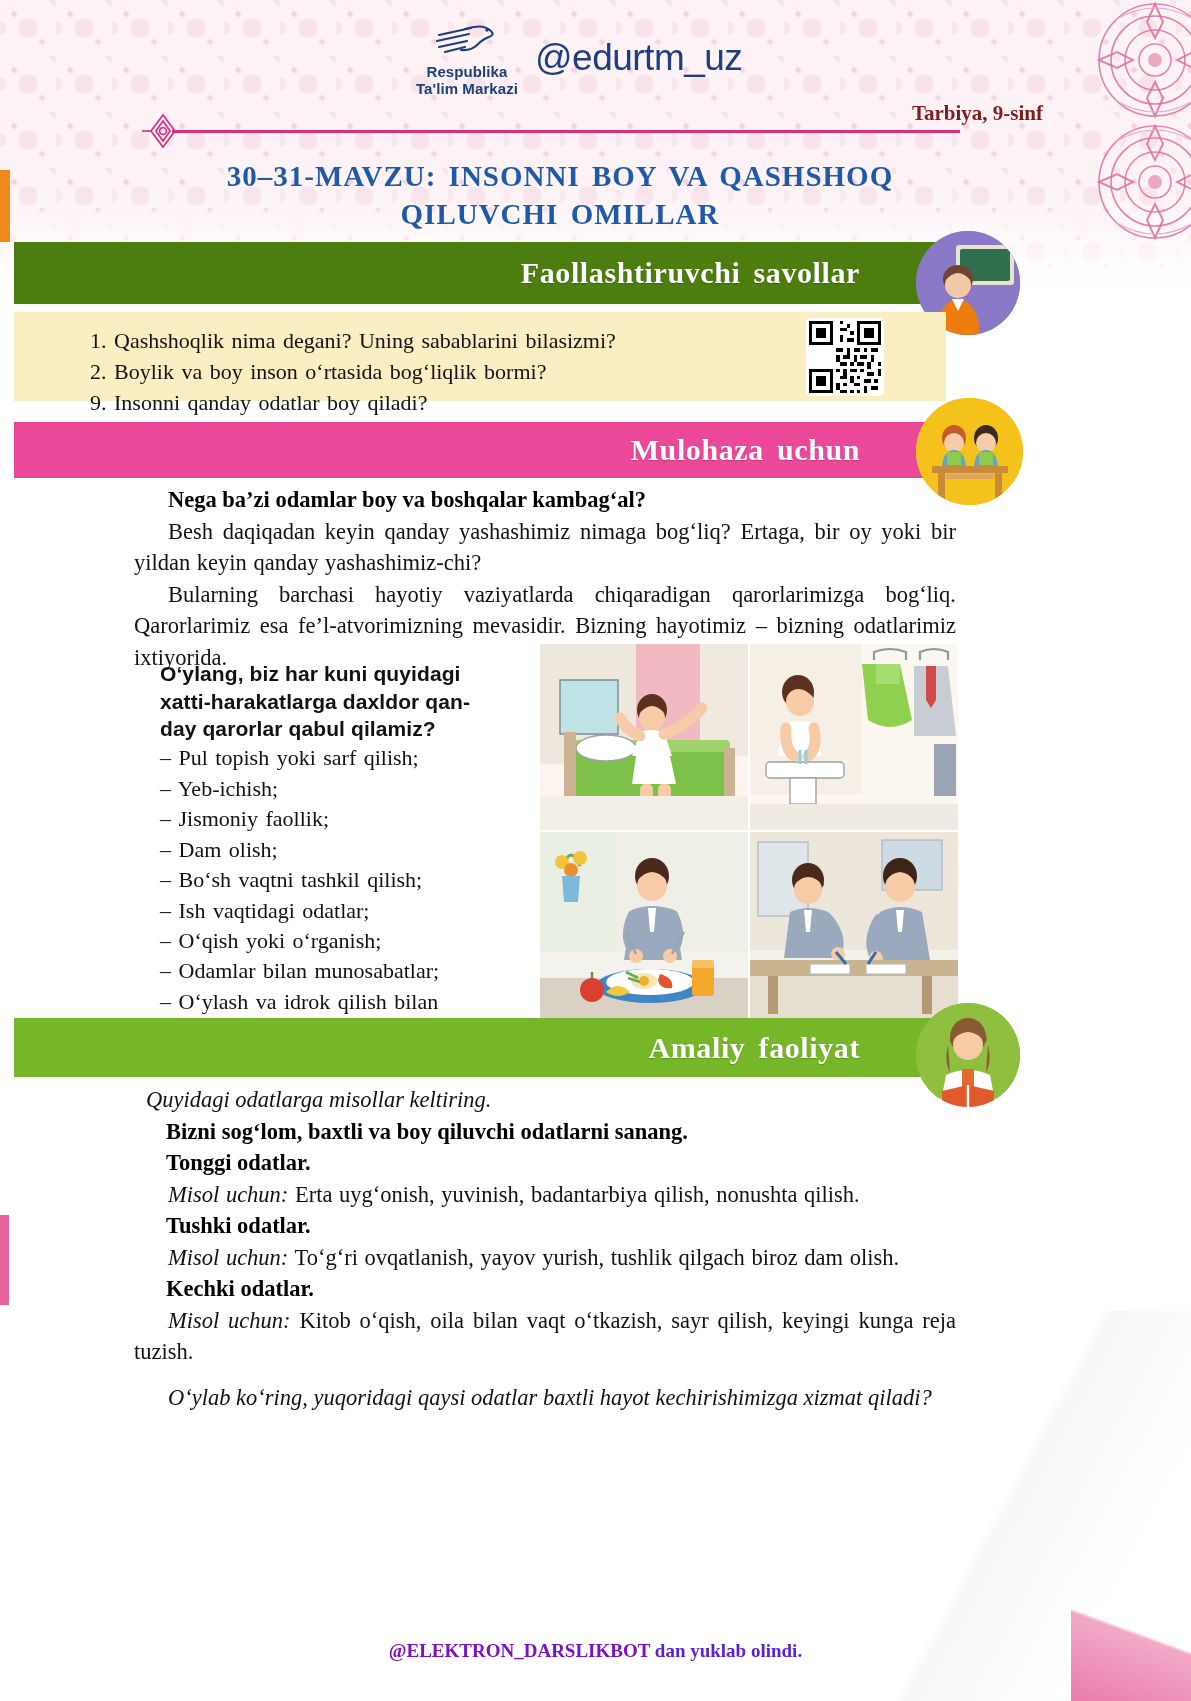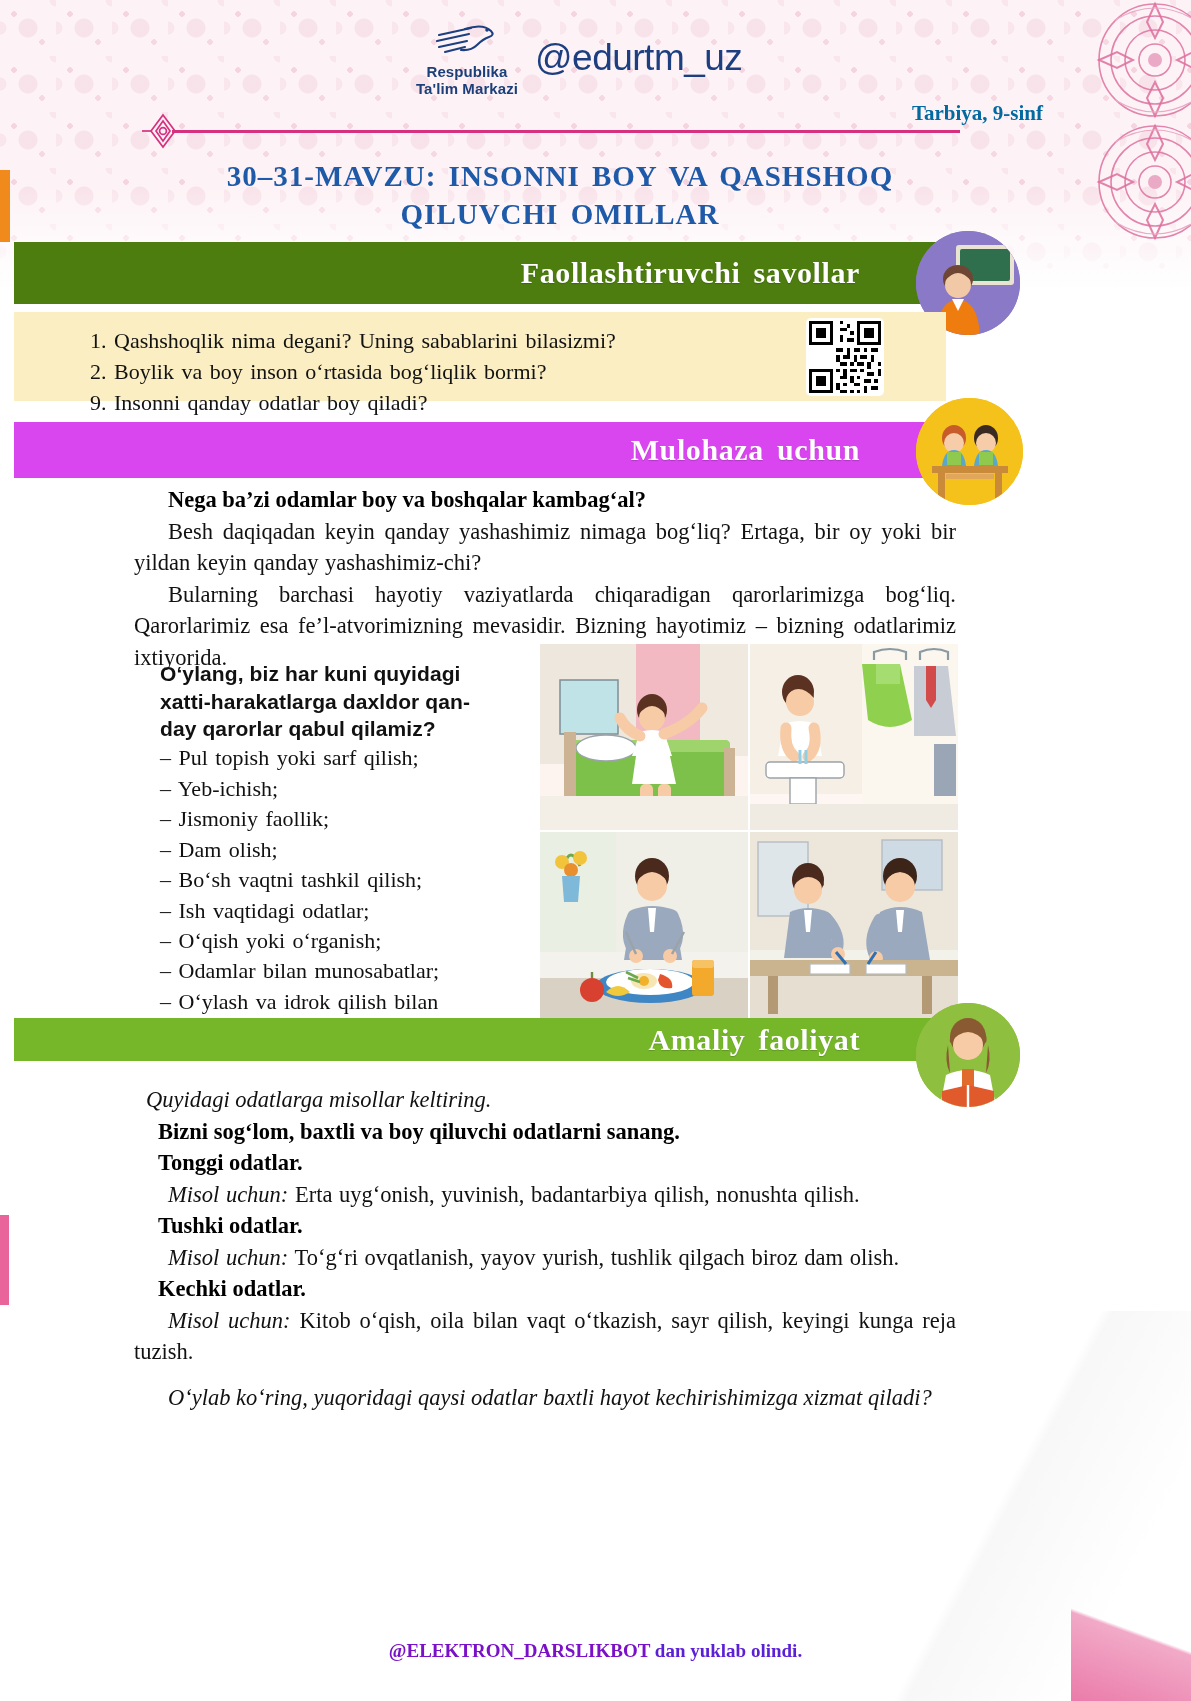--- a/index.html
+++ b/index.html
@@ -95,21 +95,21 @@
     font-family: "Liberation Sans", sans-serif;
     font-size: 37px; font-weight: 400; color: #1d3f80;
     letter-spacing: -0.5px;
   }
 
   .subject-label {
     position: absolute;
     right: 148px; top: 101px;
     font-family: "Liberation Serif", serif;
     font-weight: 700; font-size: 21px;
-    color: #0369a1;
+    color: #7f1d1d;
     white-space: nowrap;
     margin-left: 24px;
   }
 
   .rule-line {
     position: absolute;
     left: 172px; top: 130px;
     width: 788px; height: 3px;
     background: #d6317f;
   }
@@ -144,22 +144,22 @@
     padding-right: 86px;
     color: #ffffff;
     font-family: "Liberation Serif", serif;
     font-weight: 700;
     font-size: 30px;
     letter-spacing: .6px;
     word-spacing: 5px;
     text-shadow: 0 1px 1px rgba(0,0,0,.18);
   }
   .banner-blue   { top: 242px; height: 62px; background: #4d7c0f; }
-  .banner-orange { top: 422px; height: 56px; background: #d946ef; }
-  .banner-green  { top: 1018px; height: 43px; background: #76b72a; }
+  .banner-orange { top: 422px; height: 56px; background: #ec4899; }
+  .banner-green  { top: 1018px; height: 59px; background: #76b72a; }
 
   
   .badge {
     position: absolute;
     border-radius: 50%;
     overflow: hidden;
   }
   .badge-teacher { left: 916px; top: 231px;  width: 104px; height: 104px; background: #8a79c7; }
   .badge-pupils  { left: 916px; top: 398px;  width: 107px; height: 107px; background: #f5c21c; }
   .badge-reader  { left: 916px; top: 1003px; width: 104px; height: 104px; background: #8fbf3e; }
@@ -260,21 +260,21 @@
     font-size: 22.5px;
     line-height: 1.40;
     color: #111;
     text-align: justify;
   }
   .sub-bold {
     font-family: "Liberation Serif", serif;
     font-weight: 700;
     font-size: 22.5px;
     line-height: 1.40;
-    margin-left: 24px;
+    margin-left: 32px;
   }
 
   
   .page-no-row {
     position: absolute;
     left: 0; top: 1538px;
     width: 1191px;
     display: flex; align-items: center; justify-content: center;
   }
   .page-no {

